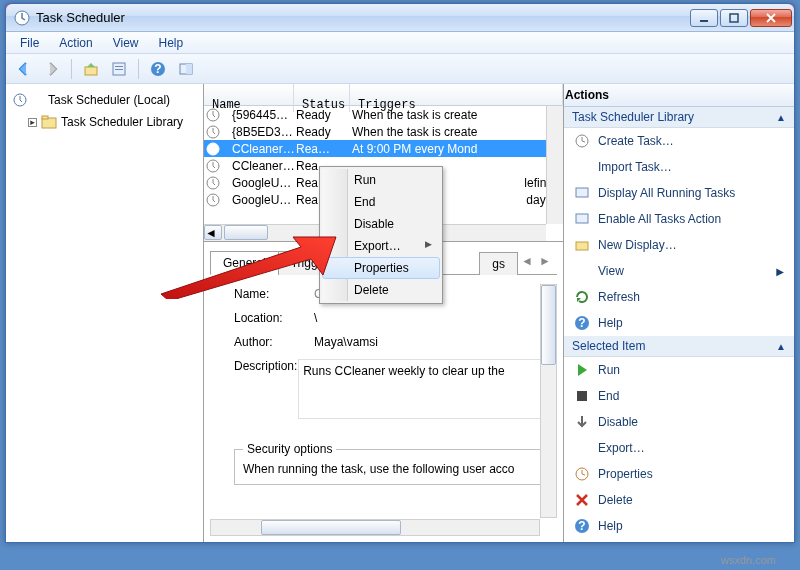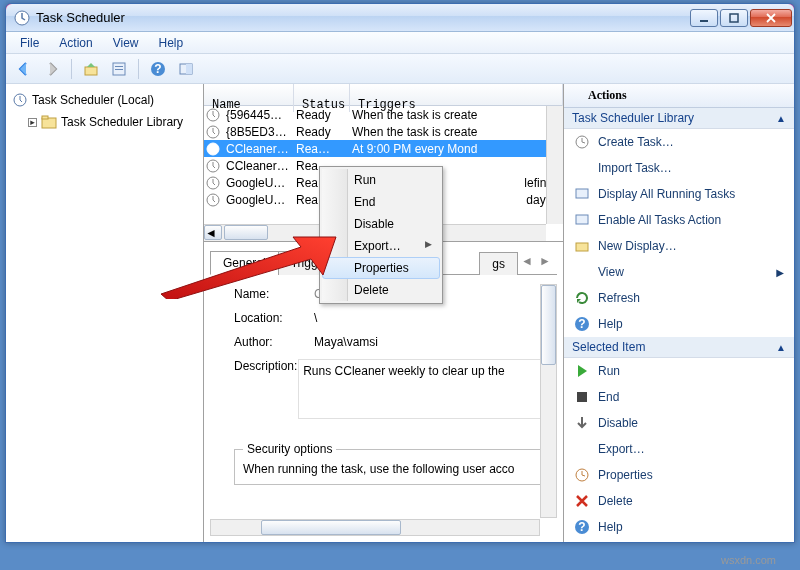--- a/index.html
+++ b/index.html
@@ -19,35 +19,35 @@
   .menubar span { padding: 2px 10px; color: #15428b; cursor: default; }
   
   .toolbar { height: 30px; background: linear-gradient(#f5f9ff,#e3edf9); border-bottom: 1px solid #cdd9e8; display: flex; align-items: center; padding: 0 6px; gap: 4px; }
   .toolbar .sep { width: 1px; height: 20px; background: #c0cde0; margin: 0 3px; }
   .tbtn { width: 24px; height: 24px; display: flex; align-items: center; justify-content: center; border: 1px solid transparent; border-radius: 3px; }
   .tbtn svg { width: 16px; height: 16px; }
   
   .content { display: flex; height: 458px; background: #fff; }
   
   .tree-pane { width: 198px; border-right: 1px solid #a0a0a0; padding: 6px 4px; background: #fff; }
-  .tree-root { display: flex; align-items: center; gap: 4px; padding: 2px; }
+  .tree-root { display: flex; align-items: center; gap: 20px; padding: 2px; }
   .tree-child { display: flex; align-items: center; gap: 4px; padding: 2px 2px 2px 18px; margin-top: 2px; }
   .tree-icon { width: 16px; height: 16px; flex-shrink: 0; }
   .expander { width: 9px; height: 9px; border: 1px solid #888; background: #fff; font-size: 9px; line-height: 7px; text-align: center; color: #333; flex-shrink: 0; }
   
   .center-pane { flex: 1; display: flex; flex-direction: column; border-right: 1px solid #a0a0a0; min-width: 0; }
   
   .task-list { height: 158px; border-bottom: 1px solid #a0a0a0; position: relative; overflow: hidden; }
   .list-header { display: flex; background: linear-gradient(#fff,#eef2f7); border-bottom: 1px solid #c7d0de; height: 22px; }
   .list-header .col { padding: 14px 8px; border-right: 1px solid #d7dde8; font-weight: normal; font-family: Liberation Mono, monospace; }
   .col-name { width: 90px; } .col-status { width: 56px; } .col-trig { flex: 1; }
   .list-body { overflow: hidden; }
   .row { display: flex; height: 17px; align-items: center; white-space: nowrap; overflow: hidden; }
   .row .c { overflow: hidden; text-overflow: clip; padding: 0 4px 0 2px; }
-  .row .c-name { width: 90px; display: flex; align-items: center; gap: 6px; }
+  .row .c-name { width: 90px; display: flex; align-items: center; gap: 12px; }
   .row .c-status { width: 56px; }
   .row .c-trig { flex: 1; font-weight: normal; }
   .row.selected { background: #3399ff; color: #fff; }
   .clock-icon { width: 14px; height: 14px; flex-shrink: 0; }
   .hscroll { position: absolute; bottom: 0; left: 0; right: 17px; height: 17px; background: #f0f0f0; border-top: 1px solid #d0d0d0; display: flex; }
   .hscroll .thumb { width: 18px; height: 15px; background: linear-gradient(#fdfdfd,#d8e2ef); border: 1px solid #a8b8cc; border-radius: 2px; }
   .hscroll .track-thumb { width: 44px; height: 15px; background: linear-gradient(#fdfdfd,#d8e2ef); border: 1px solid #a8b8cc; border-radius: 2px; margin-left: 2px; }
   .vscroll { position: absolute; top: 22px; right: 0; bottom: 17px; width: 17px; background: #f0f0f0; border-left: 1px solid #d0d0d0; }
   
   .details-pane { flex: 1; padding: 8px 6px 0 6px; position: relative; overflow: hidden; }
@@ -63,21 +63,21 @@
   .detail-row .val { flex: 1; }
   .desc-box { border: 1px solid #e0e0e0; padding: 4px; height: 60px; width: 310px; }
   .sec-group { border: 1px solid #c0c0c0; margin-top: 30px; padding: 8px; width: 320px; }
   .sec-group .legend { position: relative; top: -16px; background: #fff; padding: 0 4px; display: inline-block; }
   .detail-vscroll { position: absolute; top: 42px; right: 6px; bottom: 24px; width: 17px; background: #f0f0f0; border: 1px solid #d0d0d0; }
   .detail-vscroll .thumb { width: 100%; height: 80px; background: linear-gradient(90deg,#fdfdfd,#d8e2ef); border: 1px solid #a8b8cc; border-radius: 2px; }
   .detail-hscroll { position: absolute; bottom: 6px; left: 6px; right: 23px; height: 17px; background: #f0f0f0; border: 1px solid #d0d0d0; display: flex; }
   .detail-hscroll .thumb { width: 140px; height: 100%; background: linear-gradient(#fdfdfd,#d8e2ef); border: 1px solid #a8b8cc; border-radius: 2px; margin-left: 50px; }
   
   .actions-pane { width: 230px; background: #fff; }
-  .actions-header { background: linear-gradient(#fafcff,#e6eef9); border-bottom: 1px solid #c0cde0; padding: 4px 24px; font-weight: bold; font-family: Liberation Serif, serif; }
+  .actions-header { background: linear-gradient(#fafcff,#e6eef9); border-bottom: 1px solid #c0cde0; padding: 4px 1px; font-weight: bold; }
   .action-group-hd { background: #e6eef7; padding: 3px 8px; font-size: 12px; color: #15428b; display: flex; justify-content: space-between; align-items: center; border-bottom: 1px solid #d4dce8; }
   .action-group-hd .collapse { font-size: 10px; }
   .action-item { display: flex; align-items: center; gap: 8px; padding: 5px 10px; color: #1a3e70; cursor: default; }
   .action-item .aicon { width: 16px; height: 16px; flex-shrink: 0; display: flex; align-items: center; justify-content: center; }
   .action-item .chev { margin-left: auto; font-size: 10px; }
   
   
   .ctxmenu { position: absolute; top: 162px; left: 313px; width: 124px; background: #f2f2f2; border: 1px solid #979797; box-shadow: 2px 2px 4px rgba(0,0,0,.25); padding: 2px; z-index: 100; }
   .ctxmenu .gutter { position: absolute; top: 2px; left: 2px; bottom: 2px; width: 26px; background: linear-gradient(90deg,#f7f7f7,#e8e8e8); border-right: 1px solid #d0d0d0; }
   .ctxitem { position: relative; padding: 4px 8px 4px 32px; z-index: 1; }

